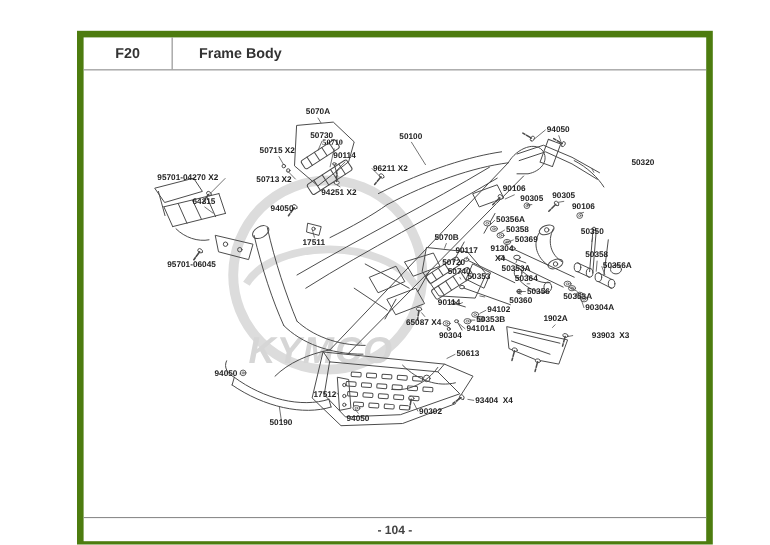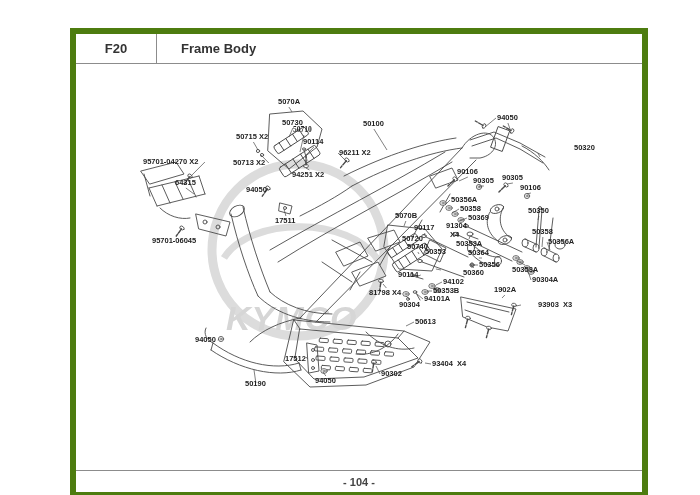--- a/index.html
+++ b/index.html
@@ -351,21 +351,21 @@
     <div class="plabel" style="left: 407px; top: 243px;">50740</div>
     <div class="plabel" style="left: 456px; top: 240px;">50353A</div>
     <div class="plabel" style="left: 468px; top: 249px;">50364</div>
     <div class="plabel" style="left: 425px; top: 248px; text-align: right;">50353</div>
     <div class="plabel" style="left: 479px; top: 261px;">50356</div>
     <div class="plabel" style="left: 463px; top: 269px;">50360</div>
     <div class="plabel" style="left: 398px; top: 271px;">90114</div>
     <div class="plabel" style="left: 443px; top: 278px;">94102</div>
     <div class="plabel" style="left: 433px; top: 287px;">50353B</div>
     <div class="plabel" style="left: 424px; top: 295px;">94101A</div>
-    <div class="plabel" style="left: 369px; top: 289px;">81798 X4</div>
+    <div class="plabel" style="left: 369px; top: 289px;">65087 X4</div>
     <div class="plabel" style="left: 399px; top: 301px;">90304</div>
     <div class="plabel" style="left: 415px; top: 318px;">50613</div>
     <div class="plabel" style="left: 494px; top: 286px;">1902A</div>
     <div class="plabel" style="left: 522px; top: 301px; padding-left: 16px;">93903  X3</div>
     <div class="plabel" style="left: 532px; top: 276px;">90304A</div>
     <div class="plabel" style="left: 512px; top: 266px;">50353A</div>
     <div class="plabel" style="left: 548px; top: 238px;">50356A</div>
     <div class="plabel" style="left: 532px; top: 228px;">50358</div>
     <div class="plabel" style="left: 432px; top: 360px;">93404  X4</div>
     <div class="plabel" style="left: 381px; top: 370px;">90302</div>

